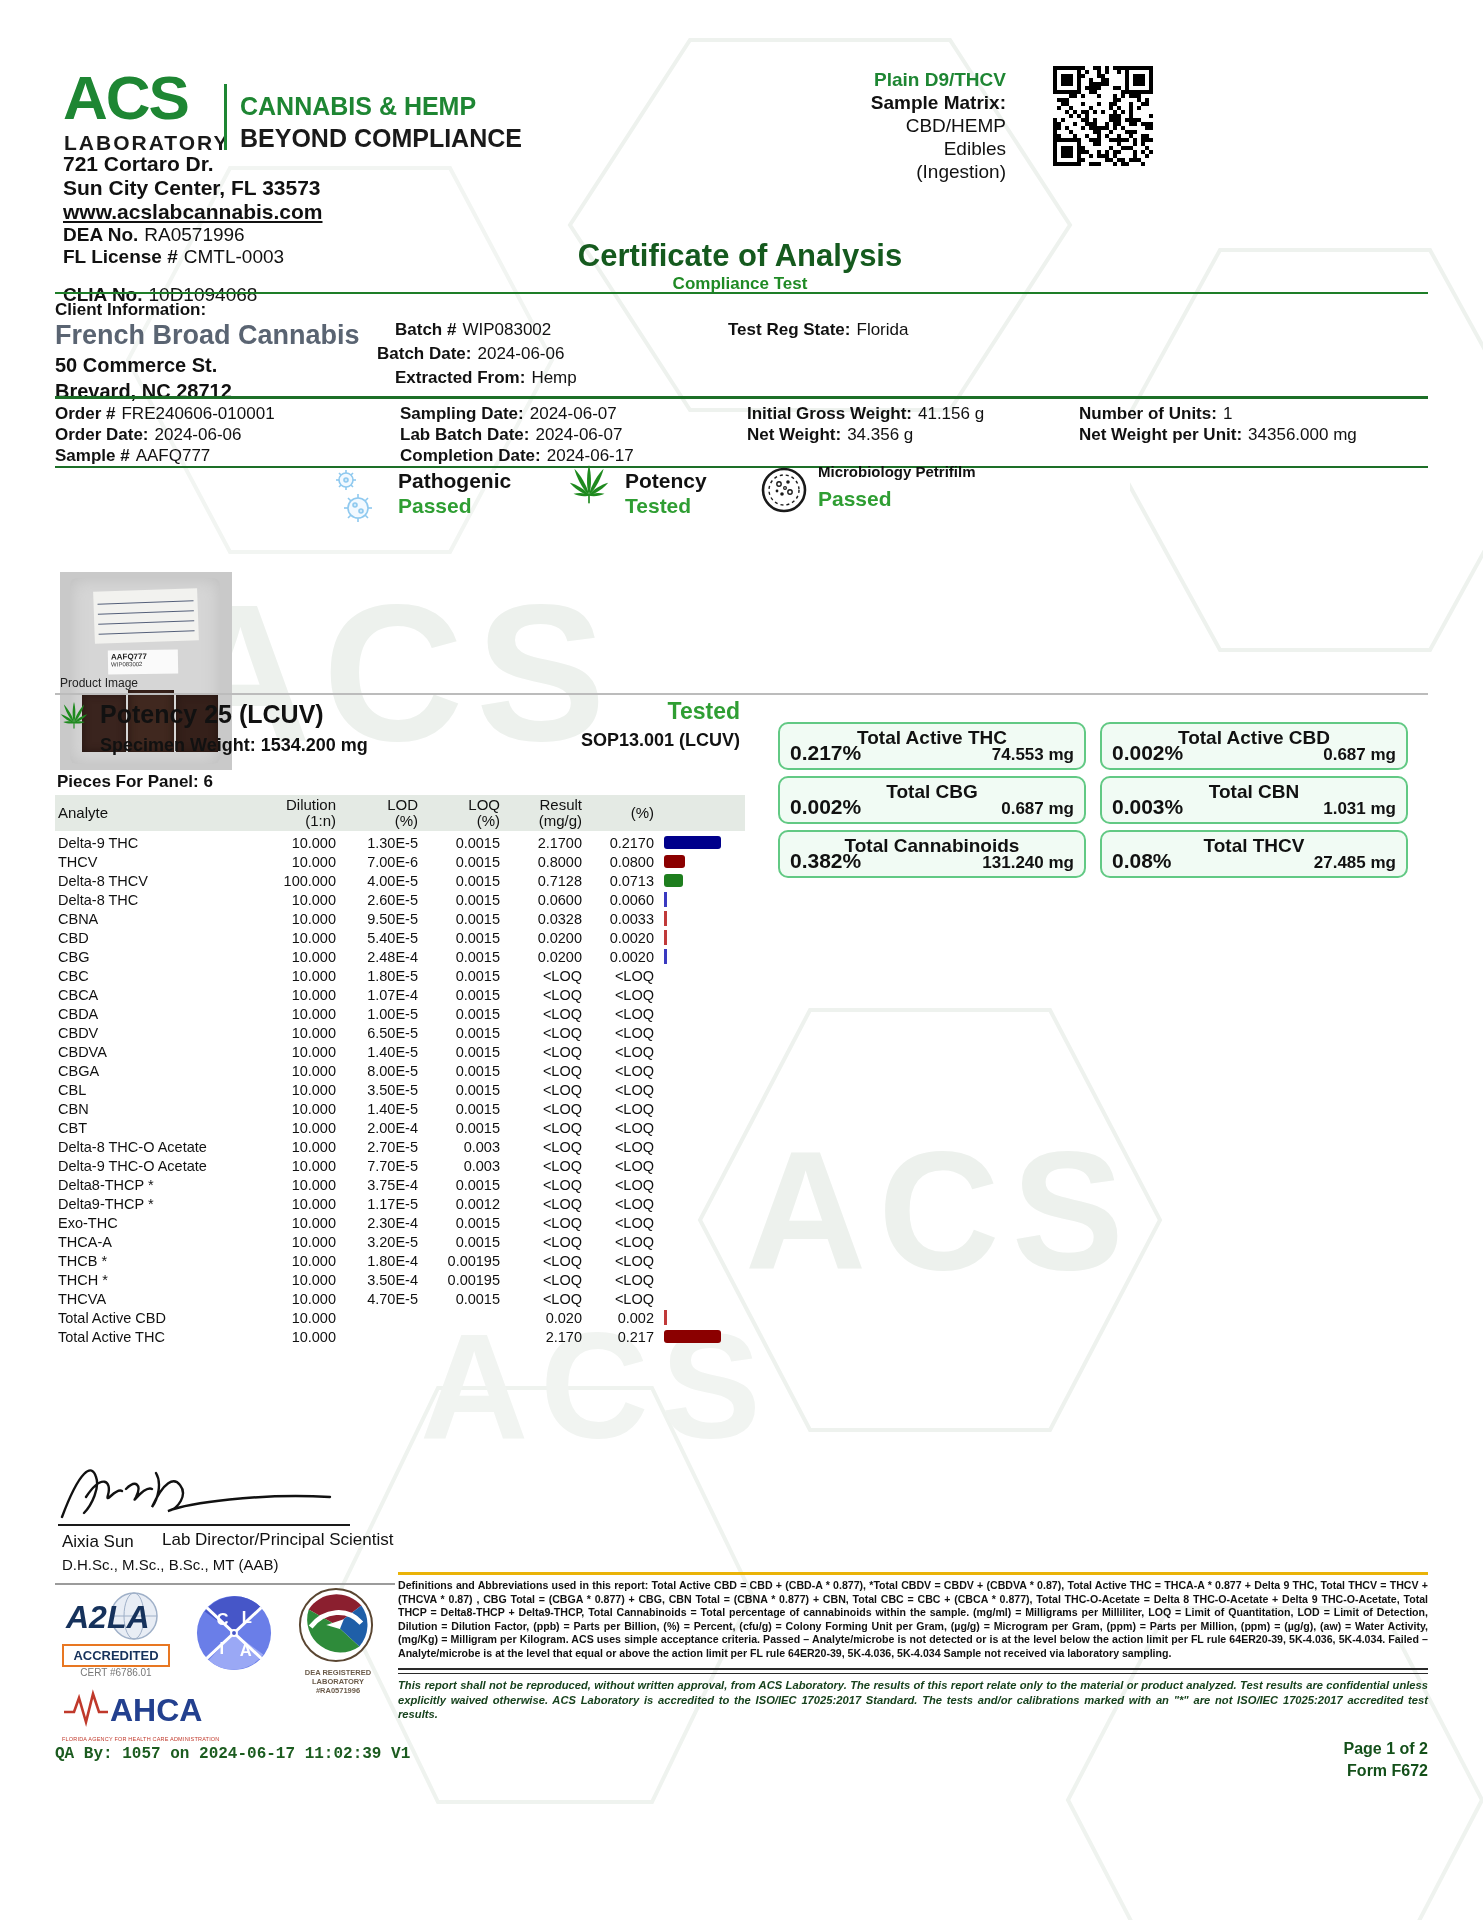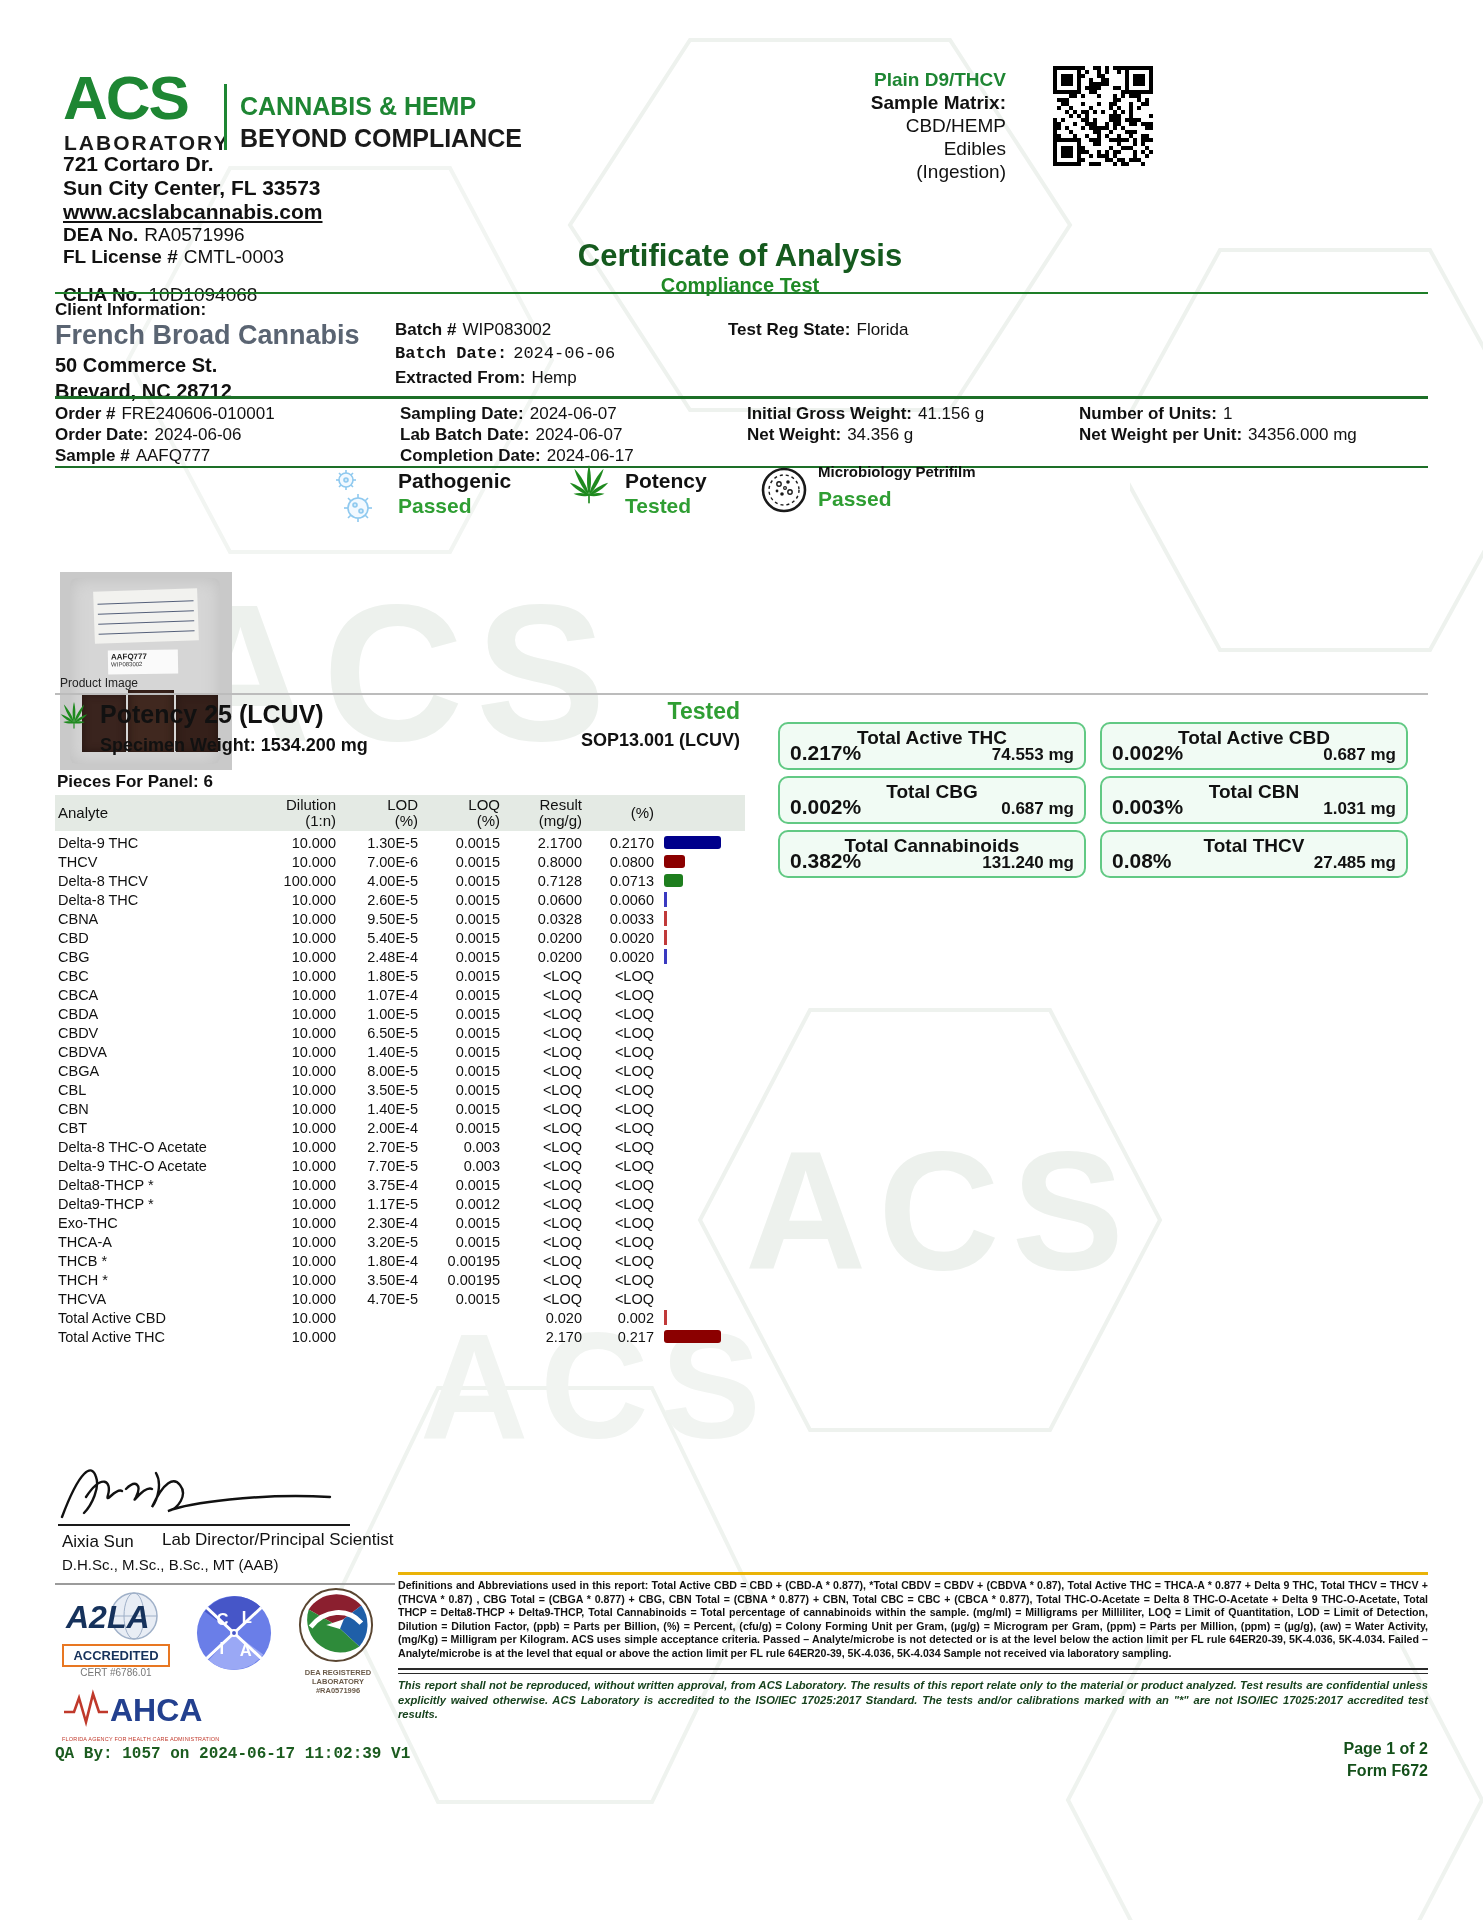--- a/index.html
+++ b/index.html
@@ -13,21 +13,21 @@
   .green{color:#1e8633;}
   .hr{position:absolute;z-index:2;}
   
   .logo-acs{font-size:62px;font-weight:bold;color:#1e8633;letter-spacing:-2px;line-height:60px;}
   .logo-lab{font-size:21px;font-weight:600;color:#1a1a1a;letter-spacing:2px;}
   .tag1{font-size:25px;font-weight:bold;color:#1e8633;}
   .tag2{font-size:25px;font-weight:bold;color:#1a1a1a;}
   .addr{font-size:21px;font-weight:bold;line-height:23px;}
   .lic{font-size:19px;line-height:22px;}
   .title{font-size:31px;font-weight:bold;color:#155a1e;text-align:center;}
-  .subtitle{font-size:20px;font-weight:bold;color:#1f8a25;text-align:center;}
+  .subtitle{font-size:17px;font-weight:bold;color:#1f8a25;text-align:center;}
   .samp{font-size:19px;line-height:23px;text-align:right;}
   
   .sec-lbl{font-size:17px;font-weight:bold;}
   .client-name{font-size:27px;font-weight:bold;color:#5a6472;}
   .client-addr{font-size:20px;font-weight:bold;}
   .kv{font-size:17px;line-height:24px;}
   .okv{font-size:17px;line-height:21px;}
   
   .badge-name{font-size:21px;font-weight:bold;line-height:25px;}
   .badge-name-sm{font-size:15px;font-weight:bold;}
@@ -433,21 +433,21 @@
     </div>
 
   <div class="hr" style="left:55px;top:292px;width:1373px;height:2px;background:#1e7e28;"></div>
 
   <div class="abs z sec-lbl" style="left:55px;top:300px;">Client Information:</div>
   <div class="abs z client-name" style="left:55px;top:320px;">French Broad Cannabis</div>
   <div class="abs z client-addr" style="left:55px;top:354px;">50 Commerce St.</div>
   <div class="abs z client-addr" style="left:55px;top:380px;">Brevard, NC 28712</div>
 
   <div class="abs z kv" style="left:395px;top:318px;"><span class="lbl">Batch #</span><span>WIP083002</span></div>
-  <div class="abs z kv" style="left:395px;top:342px;font-family:Liberation Mono, monospace;"><span class="lbl">Batch Date:</span><span>2024-06-06</span></div>
+  <div class="abs z kv" style="left:377px;top:342px;"><span class="lbl">Batch Date:</span><span>2024-06-06</span></div>
   <div class="abs z kv" style="left:395px;top:366px;"><span class="lbl">Extracted From:</span><span>Hemp</span></div>
   <div class="abs z kv" style="left:728px;top:318px;"><span class="lbl">Test Reg State:</span><span>Florida</span></div>
 
   <div class="hr" style="left:55px;top:396px;width:1373px;height:3px;background:#1d6f28;"></div>
 
   <div class="abs z okv" style="left:55px;top:403px;"><span class="lbl">Order #</span><span>FRE240606-010001</span></div>
   <div class="abs z okv" style="left:55px;top:424px;"><span class="lbl">Order Date:</span><span>2024-06-06</span></div>
   <div class="abs z okv" style="left:55px;top:445px;"><span class="lbl">Sample #</span><span>AAFQ777</span></div>
 
   <div class="abs z okv" style="left:400px;top:403px;"><span class="lbl">Sampling Date:</span><span>2024-06-07</span></div>

